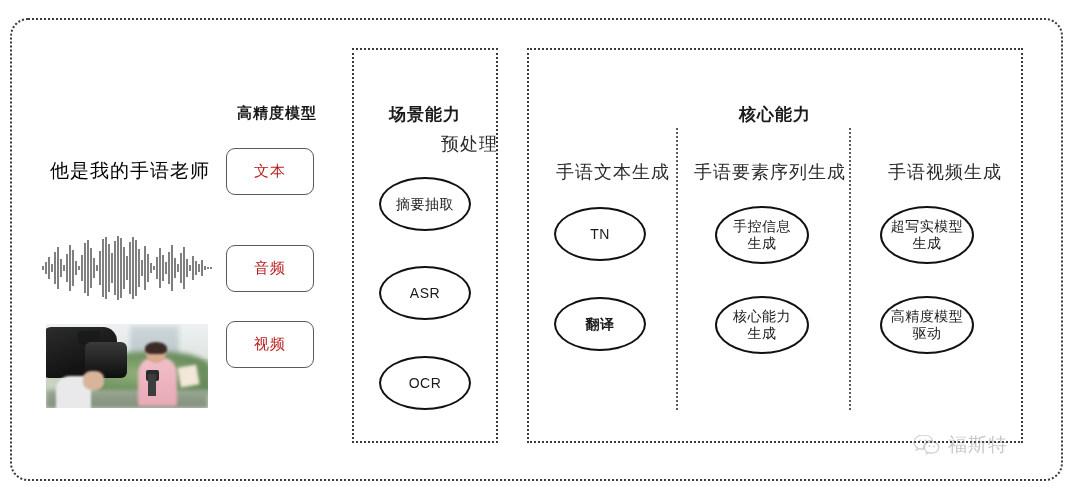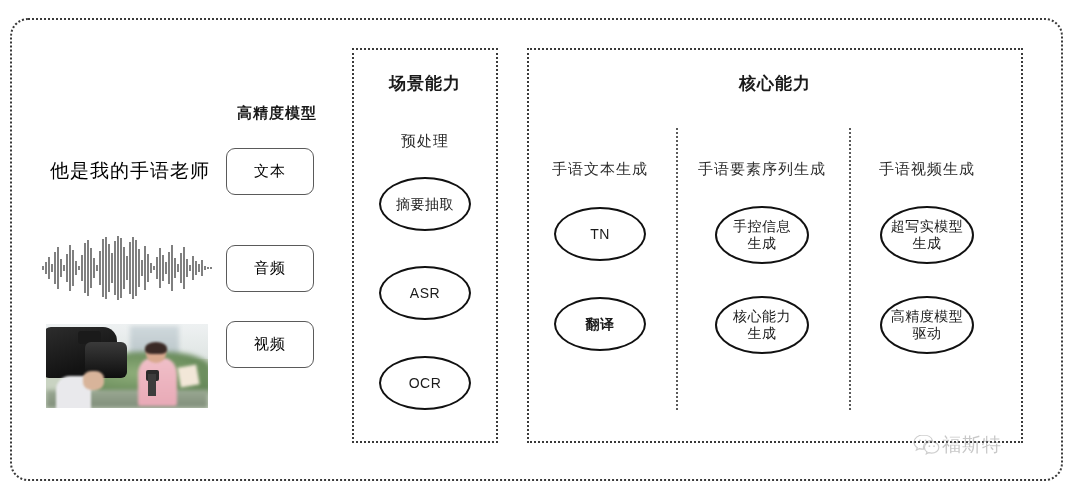--- a/index.html
+++ b/index.html
@@ -50,20 +50,21 @@
 
   .panel-title {
     position: absolute;
     left: 0;
     right: 0;
     text-align: center;
     font-size: 17px;
     font-weight: bold;
     letter-spacing: 1px;
     color: #1a1a1a;
+    margin-top: 31px;
   }
   #scene-title { top: 22px; }
   #core-title  { top: 22px; }
 
   
   #input-heading {
     position: absolute;
     left: 212px;
     top: 104px;
     width: 130px;
@@ -91,21 +92,21 @@
     width: 88px;
     height: 47px;
     border: 1.6px solid #5a5a5a;
     border-radius: 9px;
     background: #ffffff;
     display: flex;
     align-items: center;
     justify-content: center;
     font-size: 15px;
     letter-spacing: 1px;
-    color: #000000;
+    color: #b91c1c;
     box-sizing: border-box;
   }
   #chip-text  { top: 148px; }
   #chip-audio { top: 245px; }
   #chip-video { top: 321px; font-family: Liberation Mono, monospace; }
 
   
   #waveform {
     position: absolute;
     left: 40px;
@@ -203,22 +204,22 @@
   #video-thumb .operator-hand {
     position: absolute; left: 23%; top: 56%; width: 13%; height: 22%;
     background: #d8b49a;
     border-radius: 40%;
     filter: blur(1px);
   }
 
   
   .sub-heading {
     position: absolute;
-    text-align: center;
-    font-size: 15px;
+    text-align: right;
+    font-size: 18px;
     letter-spacing: 1px;
     color: #2b2b2b;
     white-space: nowrap;
   }
   #scene-subheading { left: 352px; top: 132px; width: 146px; }
   #core-sub-0 { left: 530px; top: 160px; width: 140px; }
   #core-sub-1 { left: 678px; top: 160px; width: 168px; }
   #core-sub-2 { left: 852px; top: 160px; width: 150px; }
 
   
@@ -268,20 +269,21 @@
   .ellipse .lines { padding: 0 4px; }
   .ellipse .line { display: block; }
 
   
   #watermark {
     position: absolute;
     left: 912px;
     top: 432px;
     display: flex;
     align-items: center;
+    gap: 6px;
     opacity: 0.42;
   }
   #watermark .wm-text {
     font-size: 19px;
     color: #7d7d7d;
     letter-spacing: 1px;
   }
   #wechat-icon { display: block; }
 </style>
 </head>

